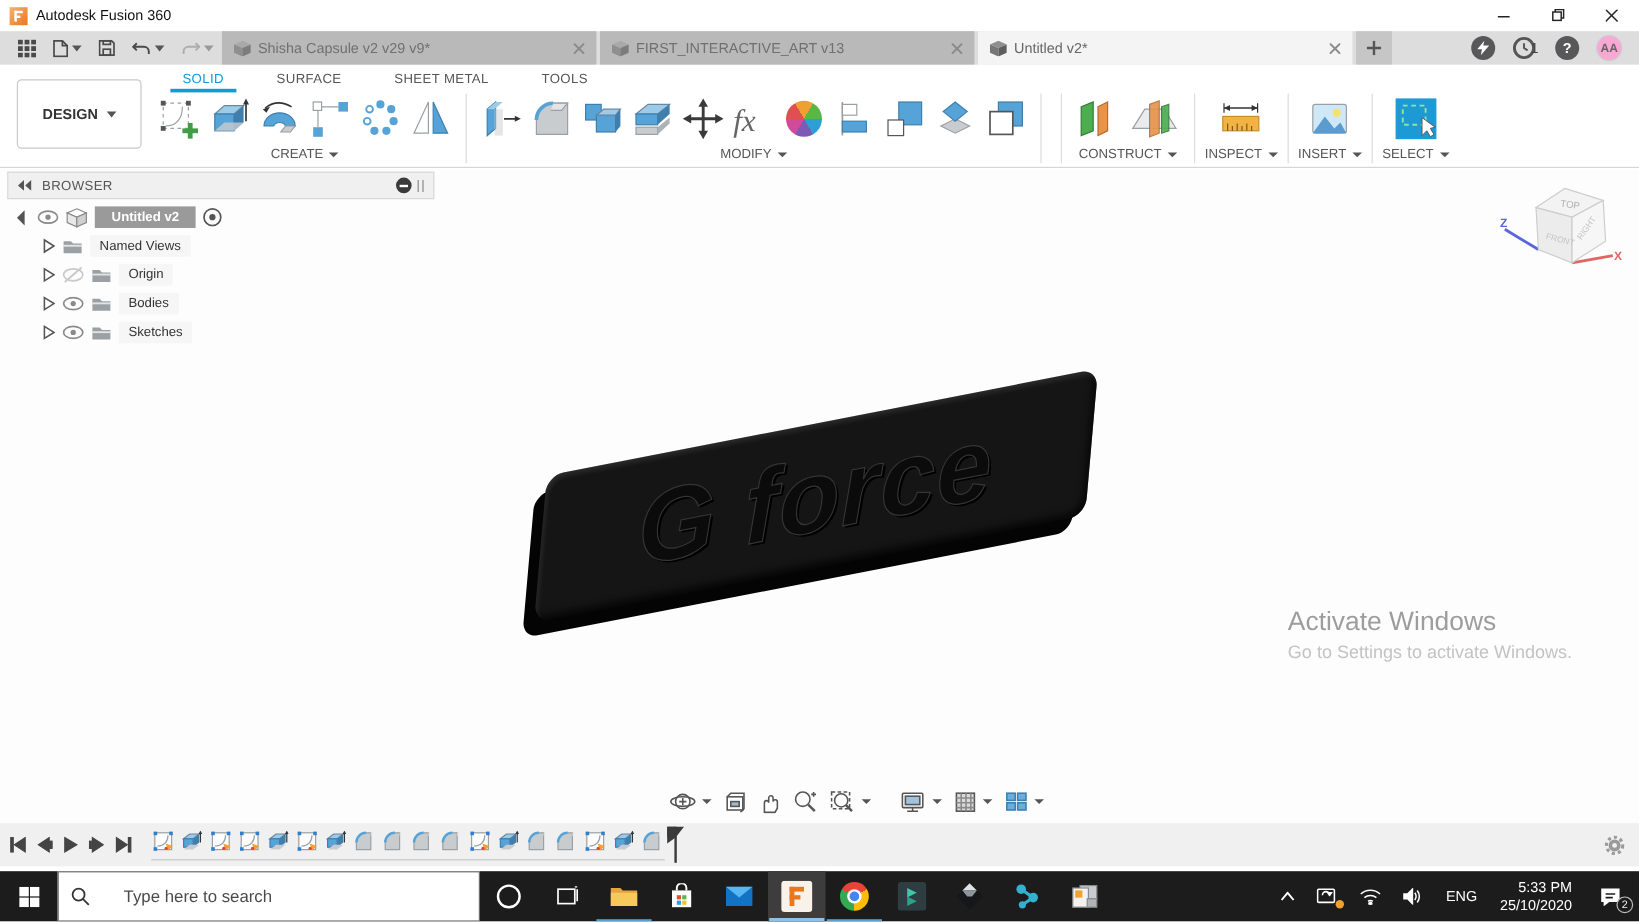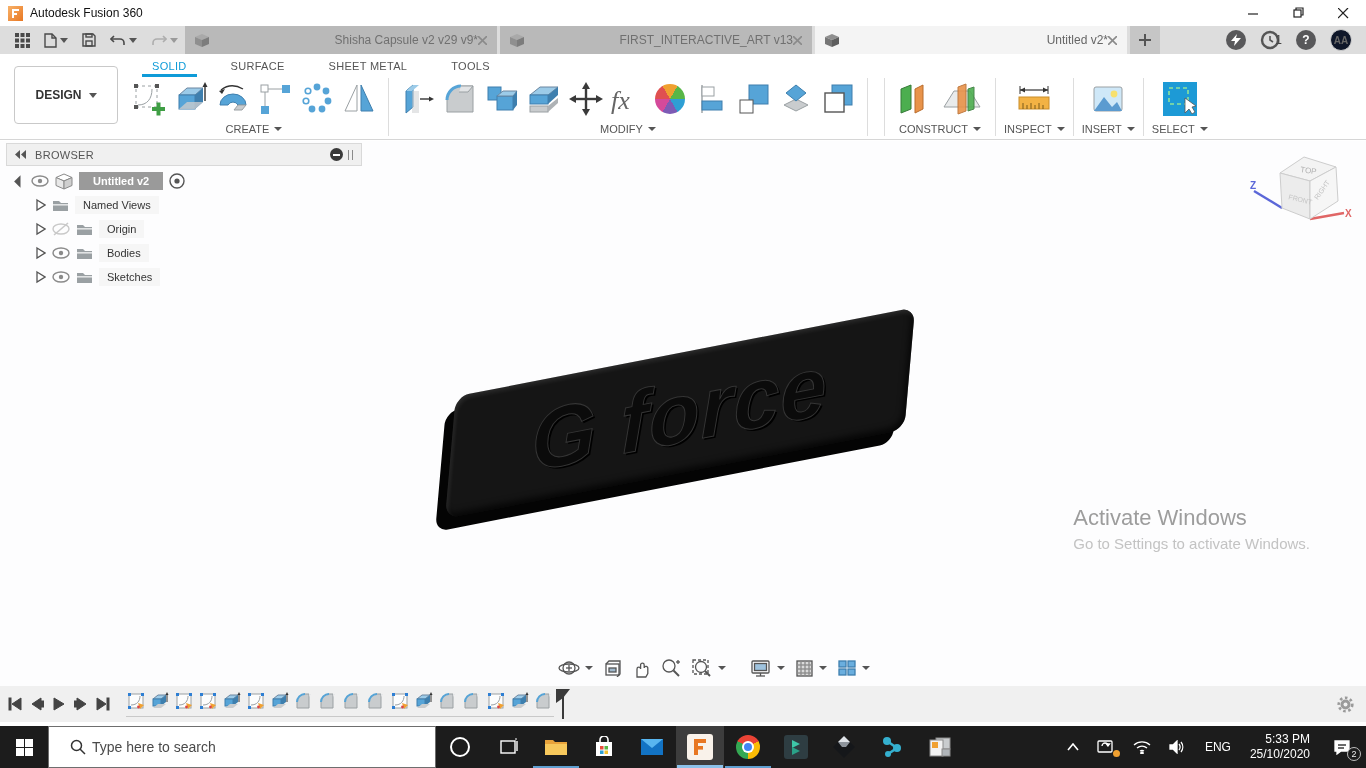--- a/index.html
+++ b/index.html
@@ -18,30 +18,30 @@
   .win-btn svg{stroke:#222;fill:none;stroke-width:1.2}
 
   
   .tabbar{position:absolute;left:0;top:26px;width:1366px;height:28px;background:#dddddd;display:flex;align-items:stretch}
   .qat{display:flex;align-items:center;padding-left:8px}
   .qat-btn{height:28px;display:flex;align-items:center;justify-content:center;padding:0 7px}
   .qat-btn svg{stroke:#4a4a4a;fill:none;stroke-width:1.4}
   .caret{width:0;height:0;border-left:4px solid transparent;border-right:4px solid transparent;border-top:5px solid #555;margin-left:3px}
   .caret.light{border-top-color:#9a9a9a}
   .doc-tab{display:flex;align-items:center;background:#b9b9b9;color:#707070;font-size:12px;margin-right:3px;padding:0 10px;width:312px}
-  .doc-tab .tab-label{flex:1;text-align:right;white-space:nowrap;overflow:hidden}
+  .doc-tab .tab-label{flex:1;text-align:left;white-space:nowrap;overflow:hidden}
   .doc-tab.active{background:#f4f4f4;color:#666}
   .tab-close svg{stroke:#8a8a8a;stroke-width:1.6;fill:none}
   .tab-cube{margin-right:6px}
   .tab-plus{width:30px;background:#c6c6c6;display:flex;align-items:center;justify-content:center}
   .tab-plus svg{stroke:#555;stroke-width:2;fill:none}
   .tab-right{display:flex;align-items:center;gap:14px;padding:0 14px;margin-left:auto}
   .circ-ico{width:20px;height:20px;border-radius:50%;background:#58585a;display:flex;align-items:center;justify-content:center;color:#fff;font-size:12px;font-weight:bold}
   .job-count{font-size:12px;color:#444;margin-left:-9px}
-  .avatar{width:22px;height:22px;border-radius:50%;background:#0f172a;border:1px solid #cfcfcf;color:#666;font-size:10px;font-weight:bold;display:flex;align-items:center;justify-content:center}
+  .avatar{width:22px;height:22px;border-radius:50%;background:#f9a8d4;border:1px solid #cfcfcf;color:#666;font-size:10px;font-weight:bold;display:flex;align-items:center;justify-content:center}
 
   
   .toolbar{position:absolute;left:0;top:54px;width:1366px;height:86px;background:#fff;border-bottom:1px solid #d6d6d6}
   .design-btn{position:absolute;left:14px;top:12px;width:104px;height:58px;border:1px solid #c9c9c9;border-radius:4px;display:flex;align-items:center;justify-content:center;font-size:12px;font-weight:bold;color:#333;background:#fff}
   .ws-tabs{position:absolute;left:130px;top:3px;display:flex;height:18px}
   .ws-tab{padding:0 22px;font-size:11px;color:#555;display:flex;align-items:center;position:relative;letter-spacing:.3px}
   .ws-tab.active{color:#0e9bd8}
   .ws-tab.active::after{content:"";position:absolute;left:12px;right:12px;bottom:-2px;height:3px;background:#0e9bd8}
   .ribbon{position:absolute;left:128px;top:22px;right:0;height:62px;display:flex;align-items:flex-start}
   .grp{display:flex;flex-direction:column;align-items:center}
@@ -99,21 +99,21 @@
   .playhead .line{position:absolute;left:6px;top:0;width:2px;height:30px;background:#3a3a3a}
   .playhead .flag{position:absolute;left:0;top:0;width:0;height:0;border-top:9px solid #3a3a3a;border-left:7px solid #3a3a3a;border-right:7px solid transparent;border-bottom:5px solid transparent}
   .tl-gear{margin-left:auto;margin-right:12px}
 
   
   .taskbar{position:absolute;left:0;top:726px;width:1366px;height:42px;background:#1c1c1c;display:flex;align-items:stretch}
   .tb-slot{width:48px;display:flex;align-items:center;justify-content:center;position:relative}
   .tb-slot.active-app{background:#3d3d3d}
   .underline{position:absolute;left:1px;right:1px;bottom:0;height:2px;background:#5f9fd0}
   .underline.bright{height:3px;background:#8cc2ea}
-  .search-box{width:388px;background:#fff;border:1px solid #6e6e6e;display:flex;align-items:center;padding:0 21px;gap:6px}
+  .search-box{width:352px;background:#fff;border:1px solid #6e6e6e;display:flex;align-items:center;padding:0 10px;gap:28px}
   .search-box input{border:none;outline:none;font-size:14px;color:#333;width:270px;font-family:"Liberation Sans",sans-serif;background:transparent}
   .search-box input::placeholder{color:#4a4a4a;opacity:1}
   .tray{margin-left:auto;display:flex;align-items:center;gap:4px;padding-right:4px}
   .tray-item{padding:0 7px;display:flex;align-items:center;justify-content:center;height:42px;position:relative}
   .tray-item svg{stroke:#fff;fill:none;stroke-width:1.3}
   .tray-text{color:#fff;font-size:12px}
   .clock{display:flex;flex-direction:column;align-items:flex-end;justify-content:center;color:#fff;font-size:12px;line-height:15px;padding:0 8px}
   .badge{position:absolute;right:1px;bottom:7px;width:14px;height:14px;border-radius:50%;background:#1c1c1c;border:1px solid #bdbdbd;color:#eee;font-size:9px;display:flex;align-items:center;justify-content:center}
 </style>
 </head>

